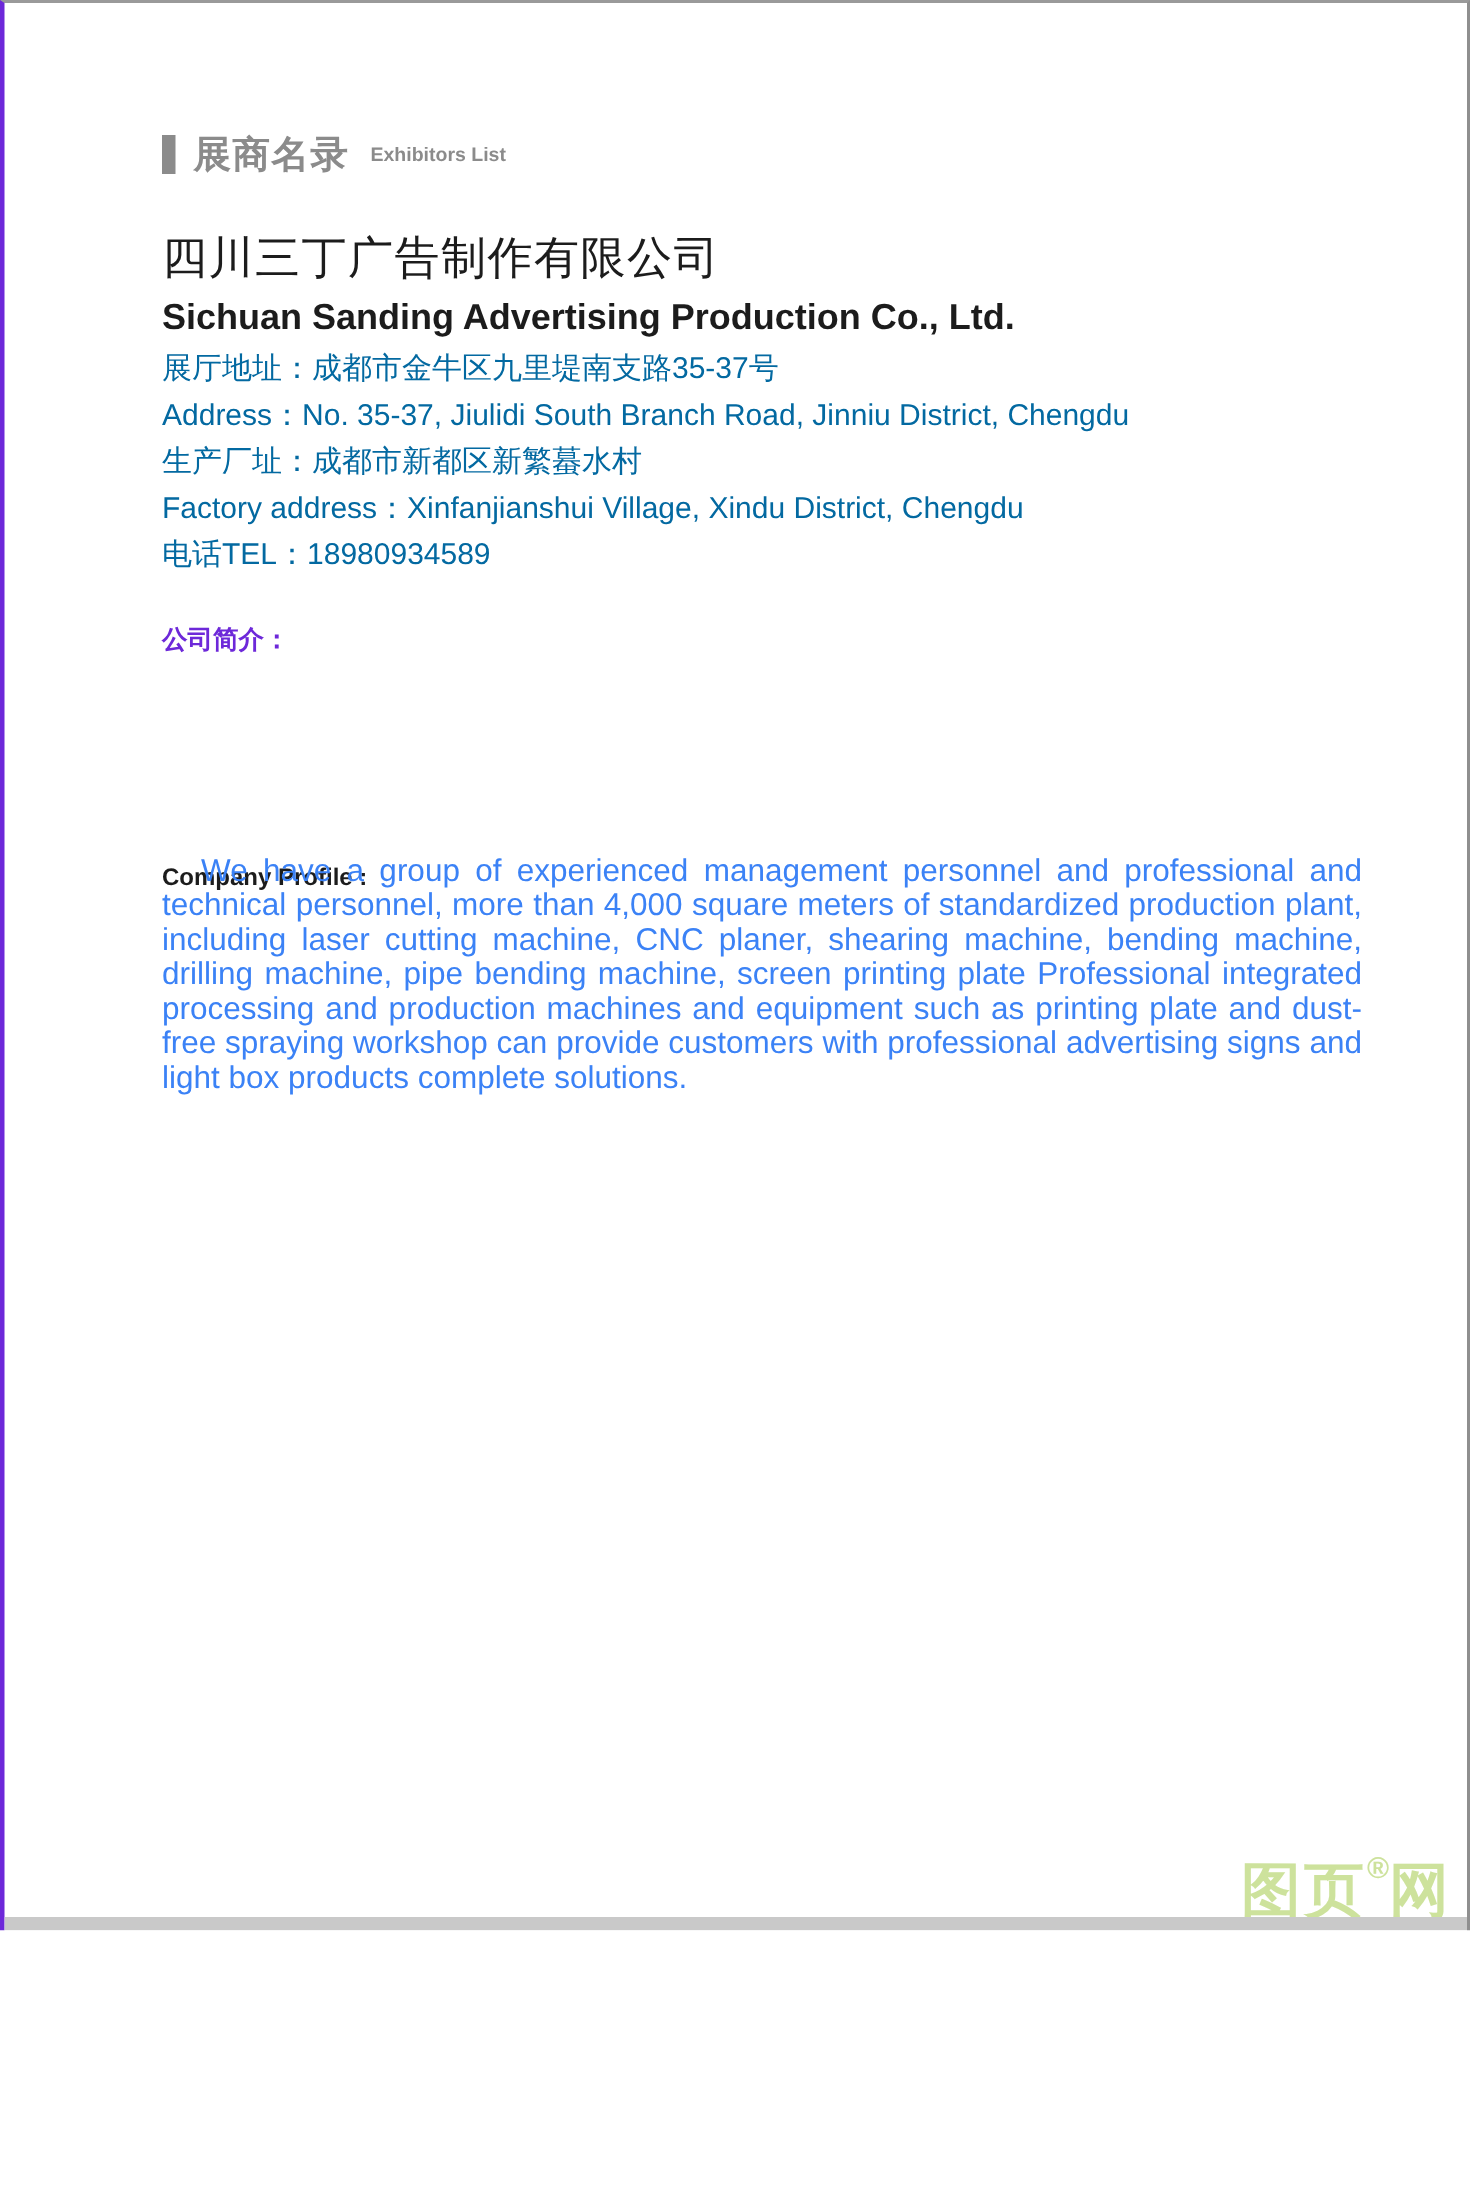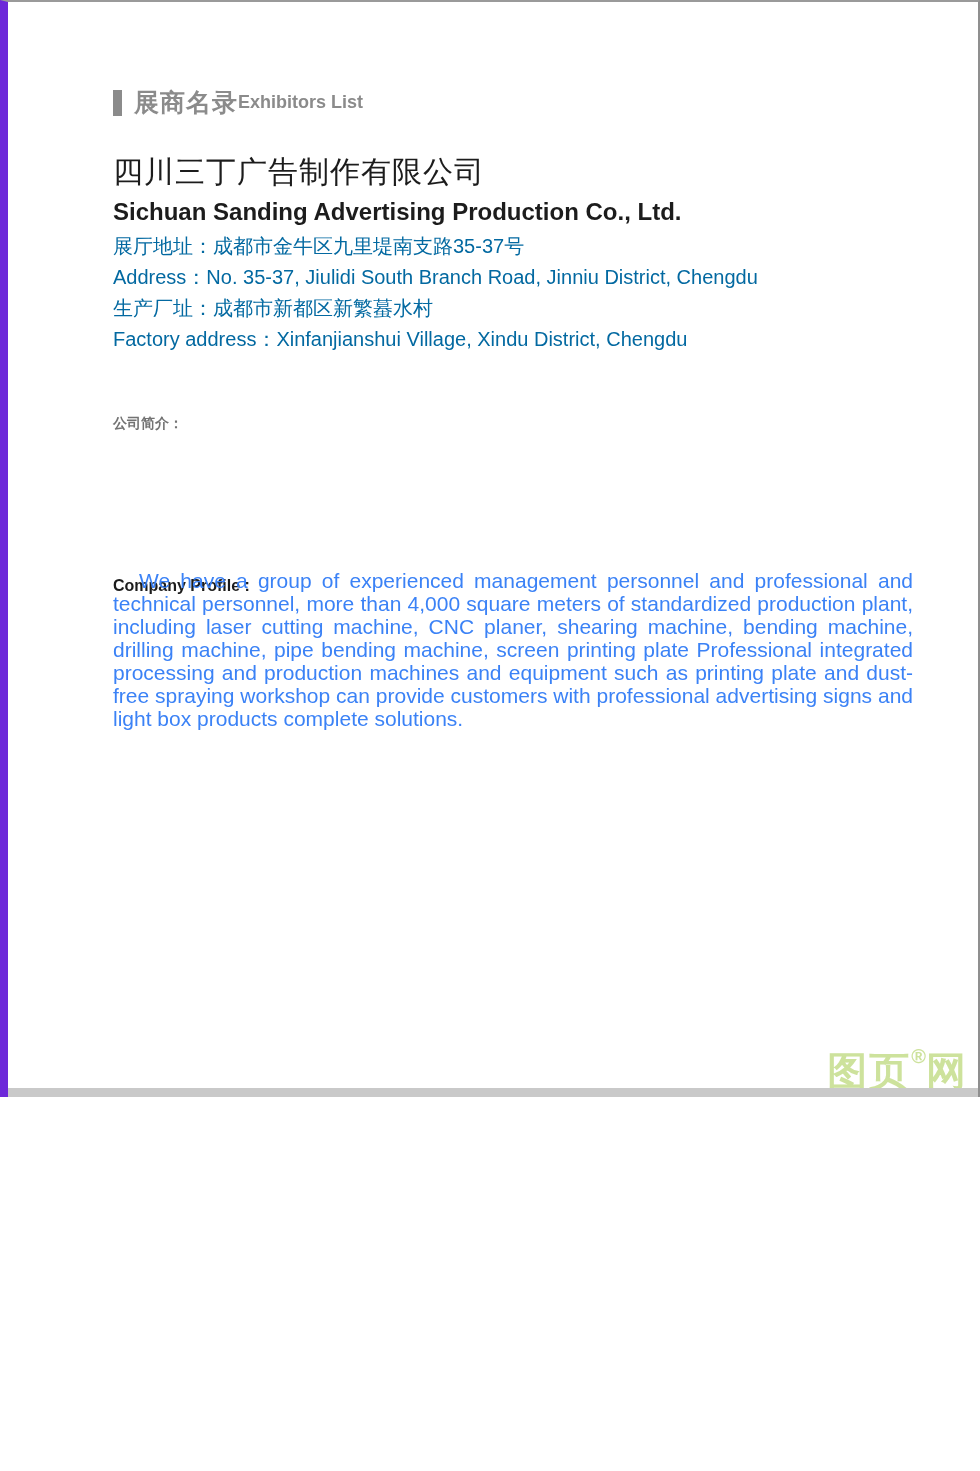--- a/index.html
+++ b/index.html
@@ -2,24 +2,24 @@
 <html><head>
 <meta charset="utf-8">
 <style>
   html, body { margin: 0; padding: 0; background: #ffffff; }
   * { box-sizing: border-box; }
   body { font-family: "Liberation Sans", sans-serif; }
 
   .page {
     position: relative;
     width: 980px;
-    height: 1097px;
+    height: 1287px;
     background: #ffffff;
     border-top: 2px solid #9a9a9a;
-    border-left: 8px solid #6d28d9;
+    border-left: 3px solid #6d28d9;
     border-right: 2px solid #8f8f8f;
     overflow: hidden;
   }
 
   
   .bottom-edge {
     position: absolute;
     left: 0; right: 0; bottom: 0;
     height: 9px;
     background: #c9c9c9;
@@ -40,23 +40,23 @@
     height: 26px;
     background: #8b8b8b;
     margin-right: 12px;
   }
   .header .h-cn {
     font-size: 25px;
     font-weight: bold;
     letter-spacing: 1px;
   }
   .header .h-en {
-    font-size: 18px;
+    font-size: 13px;
     font-weight: bold;
-    margin-left: 0;
+    margin-left: 14px;
   }
 
   .company-name-cn {
     position: absolute;
     left: 105px;
     top: 150px;
     font-size: 30px;
     font-weight: normal;
     color: #1c1c1c;
     letter-spacing: 1px;
@@ -77,23 +77,23 @@
     width: 800px;
     font-size: 20px;
     line-height: 31px;
     color: #0369a1;
   }
 
   .sec-head-cn {
     position: absolute;
     left: 105px;
     top: 413px;
-    font-size: 14px;
+    font-size: 17px;
     font-weight: bold;
-    color: #737373;
+    color: #6d28d9;
   }
   .para-cn {
     position: absolute;
     left: 105px;
     top: 440px;
     width: 802px;
     margin: 0;
     font-size: 20px;
     line-height: 37px;
     color: #222222;
@@ -164,20 +164,21 @@
   </div>
 
   <div class="company-name-cn">四川三丁广告制作有限公司</div>
   <div class="company-name-en">Sichuan Sanding Advertising Production Co., Ltd.</div>
 
   <div class="info-lines">
     <div>展厅地址：成都市金牛区九里堤南支路35-37号</div>
     <div>Address：No. 35-37, Jiulidi South Branch Road, Jinniu District, Chengdu</div>
     <div>生产厂址：成都市新都区新繁蟇水村</div>
     <div>Factory address：Xinfanjianshui Village, Xindu District, Chengdu</div>
+    <div>电话TEL：18980934589</div>
   </div>
 
   <div class="sec-head-cn">公司简介：</div>
 
   <div class="sec-head-en">Company Profile :</div>
   <p class="para-en">We have a group of experienced management personnel and professional and technical personnel, more than 4,000 square meters of standardized production plant, including laser cutting machine, CNC planer, shearing machine, bending machine, drilling machine, pipe bending machine, screen printing plate Professional integrated processing and production machines and equipment such as printing plate and dust-free spraying workshop can provide customers with professional advertising signs and light box products complete solutions.</p>
 
   <div class="page-number">124</div>
 
   <div class="watermark">

